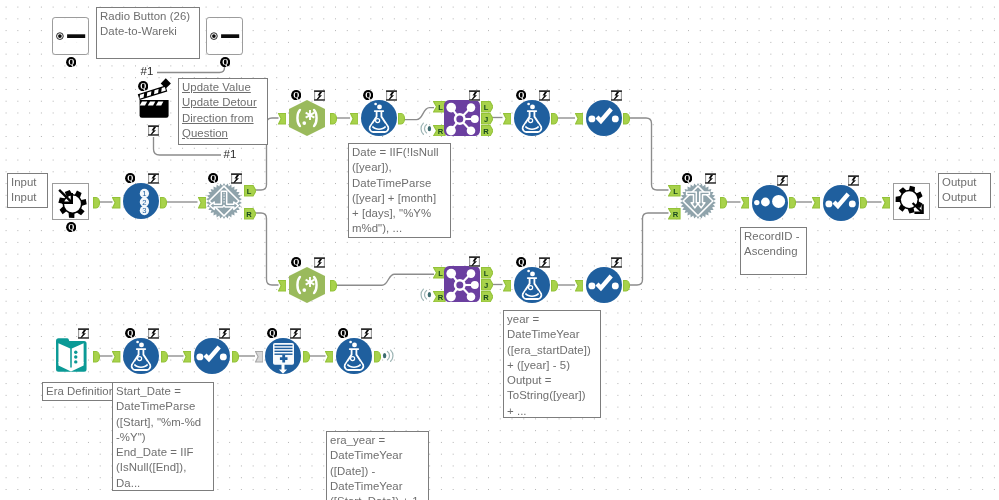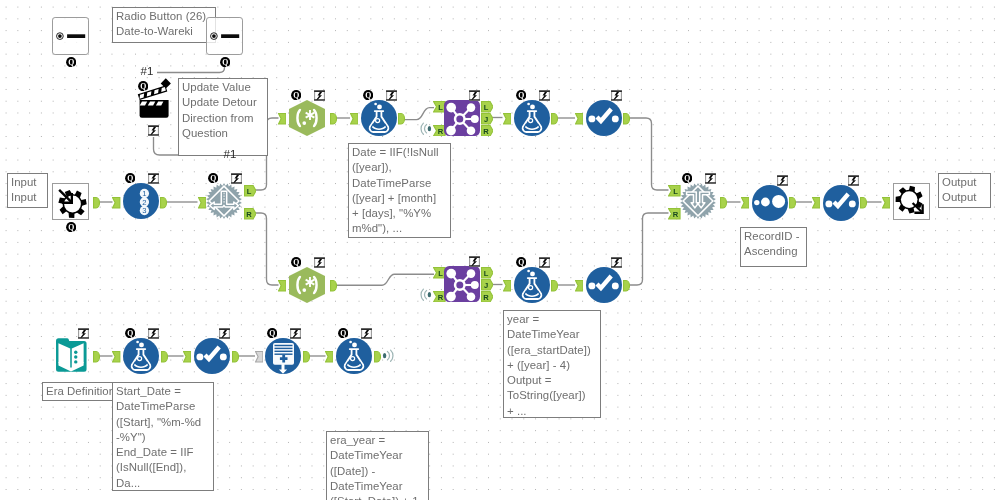--- a/index.html
+++ b/index.html
@@ -41,38 +41,38 @@
       <path d="M726.5 202 L740.5 202" fill="none" stroke="#8c8c8c" stroke-width="1.35"></path>
       <path d="M795 202 L812 202" fill="none" stroke="#8c8c8c" stroke-width="1.35"></path>
       <path d="M866.5 202 L881.5 202" fill="none" stroke="#8c8c8c" stroke-width="1.35"></path>
       <path d="M99.5 356 L112.5 356" fill="none" stroke="#8c8c8c" stroke-width="1.35"></path>
       <path d="M167 356 L183.5 356" fill="none" stroke="#8c8c8c" stroke-width="1.35"></path>
       <path d="M238.5 356 L255 356" fill="none" stroke="#8c8c8c" stroke-width="1.35"></path>
       <path d="M309 356 L325.5 356" fill="none" stroke="#8c8c8c" stroke-width="1.35"></path>
       <path d="M224.5 62 L224.5 67.5 Q224.5 72.5 219.5 72.5 L157 72.5" fill="none" stroke="#8c8c8c" stroke-width="1.35"></path>
       <path d="M153.5 137 L153.5 149 Q153.5 155 159.5 155 L221 155" fill="none" stroke="#8c8c8c" stroke-width="1.35"></path>
     </svg>
-<div class="note" style="left: 112px; top: 7px; width: 104px; height: 36px;">Radio Button (26)
+<div class="note" style="left: 96px; top: 7px; width: 104px; height: 52px;">Radio Button (26)
 Date-to-Wareki</div>
-    <div class="note" style="left: 178px; top: 78px; width: 90px; height: 78px;">Update Value
+    <div class="note" style="left: 178px; top: 78px; width: 90px; height: 67px; text-decoration: underline;">Update Value
 Update Detour
 Direction from
 Question</div>
     <div class="note" style="left: 348px; top: 143px; width: 103px; height: 95px;">Date = IIF(!IsNull
 ([year]),
 DateTimeParse
 ([year] + [month]
 + [days], "%Y%
 m%d"), ...</div>
-    <div class="note" style="left: 740px; top: 227px; width: 67px; height: 40px;">RecordID -
+    <div class="note" style="left: 740px; top: 227px; width: 67px; height: 48px;">RecordID -
 Ascending</div>
     <div class="note" style="left: 503px; top: 310px; width: 98px; height: 108px;">year =
 DateTimeYear
 ([era_startDate])
-+ ([year] - 4)
++ ([year] - 5)
 Output =
 ToString([year])
 + ...</div>
     <div class="note" style="left: 42px; top: 382px; width: 72px; height: 19px; white-space: pre; overflow: visible;">Era Definition</div>
     <div class="note" style="left: 112px; top: 382px; width: 102px; height: 109px;">Start_Date =
 DateTimeParse
 ([Start], "%m-%d
 -%Y")
 End_Date = IIF
 (IsNull([End]),

